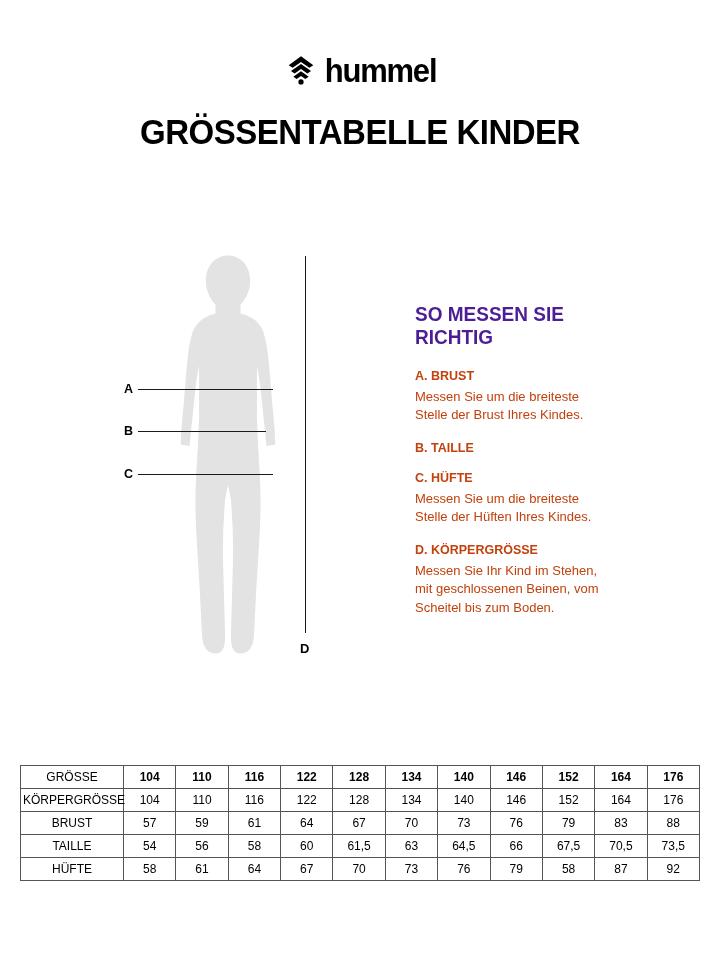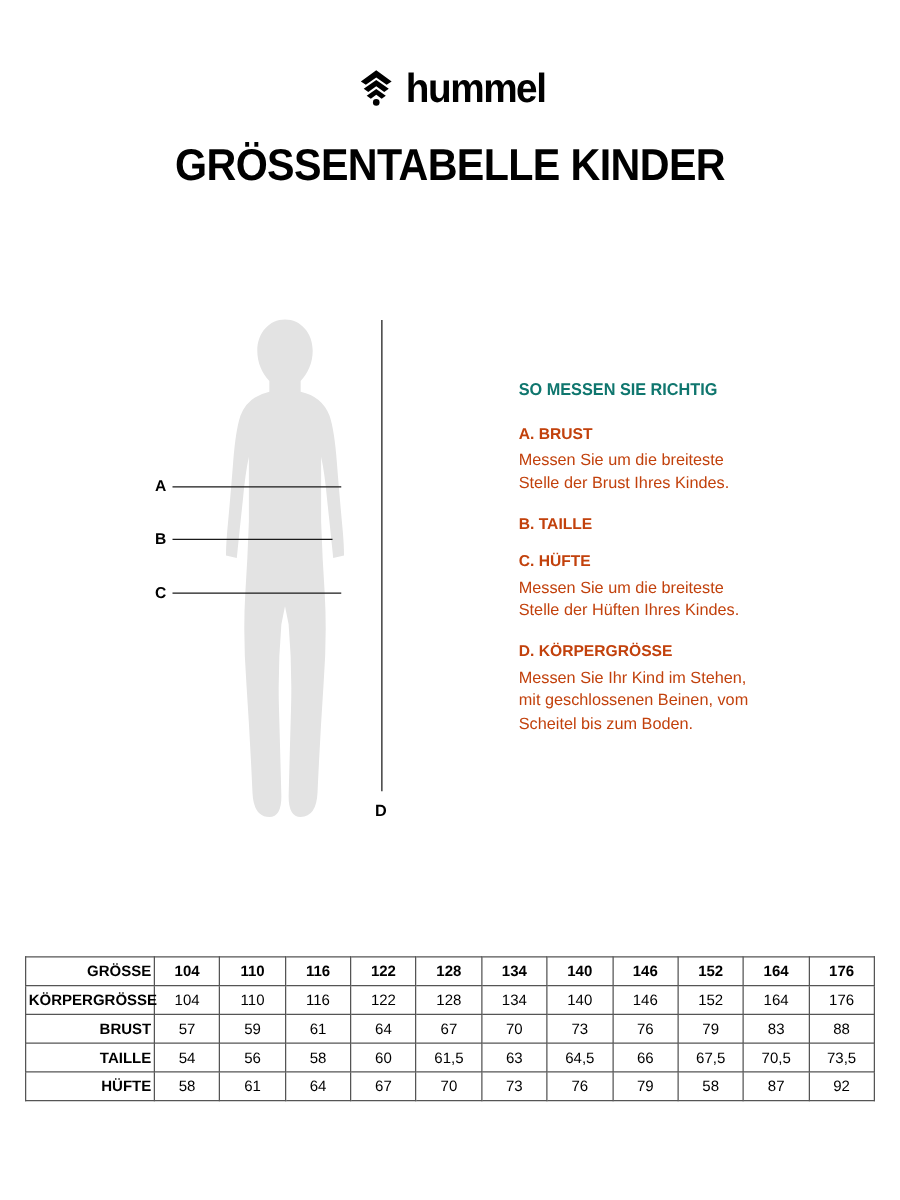--- a/index.html
+++ b/index.html
@@ -86,24 +86,24 @@
   .marker-d { left: 300px; top: 641px; font-size: 13px; }
 
   
   .guide {
     position: absolute;
     left: 415px;
     top: 303px;
     width: 192px;
   }
   .guide-heading {
-    font-size: 13px;
+    font-size: 19px;
     font-weight: 800;
     letter-spacing: 0;
-    color: #0f766e;
+    color: #4c1d95;
     margin-bottom: 22px;
     transform: scaleY(1.05);
     transform-origin: left top;
   }
   .guide-item { margin-bottom: 16px; }
   .guide-label {
     font-size: 12.5px;
     font-weight: 800;
     color: #c2410c;
     margin-bottom: 5px;
@@ -126,23 +126,22 @@
   .size-table th, .size-table td {
     border: 1px solid #555;
     font-size: 12px;
     text-align: center;
     vertical-align: middle;
     height: 23px;
     padding: 0 2px;
     color: #000;
   }
   .size-table th {
-    font-weight: 700;
+    font-weight: 400;
     width: 103px;
-    text-align: right;
   }
   .size-table td { font-weight: 400; }
   .size-table tr.first-row td { font-weight: 700; }
 </style>
 </head>
 <body>
 
 <div class="page">
 
   <div class="logo-row">

